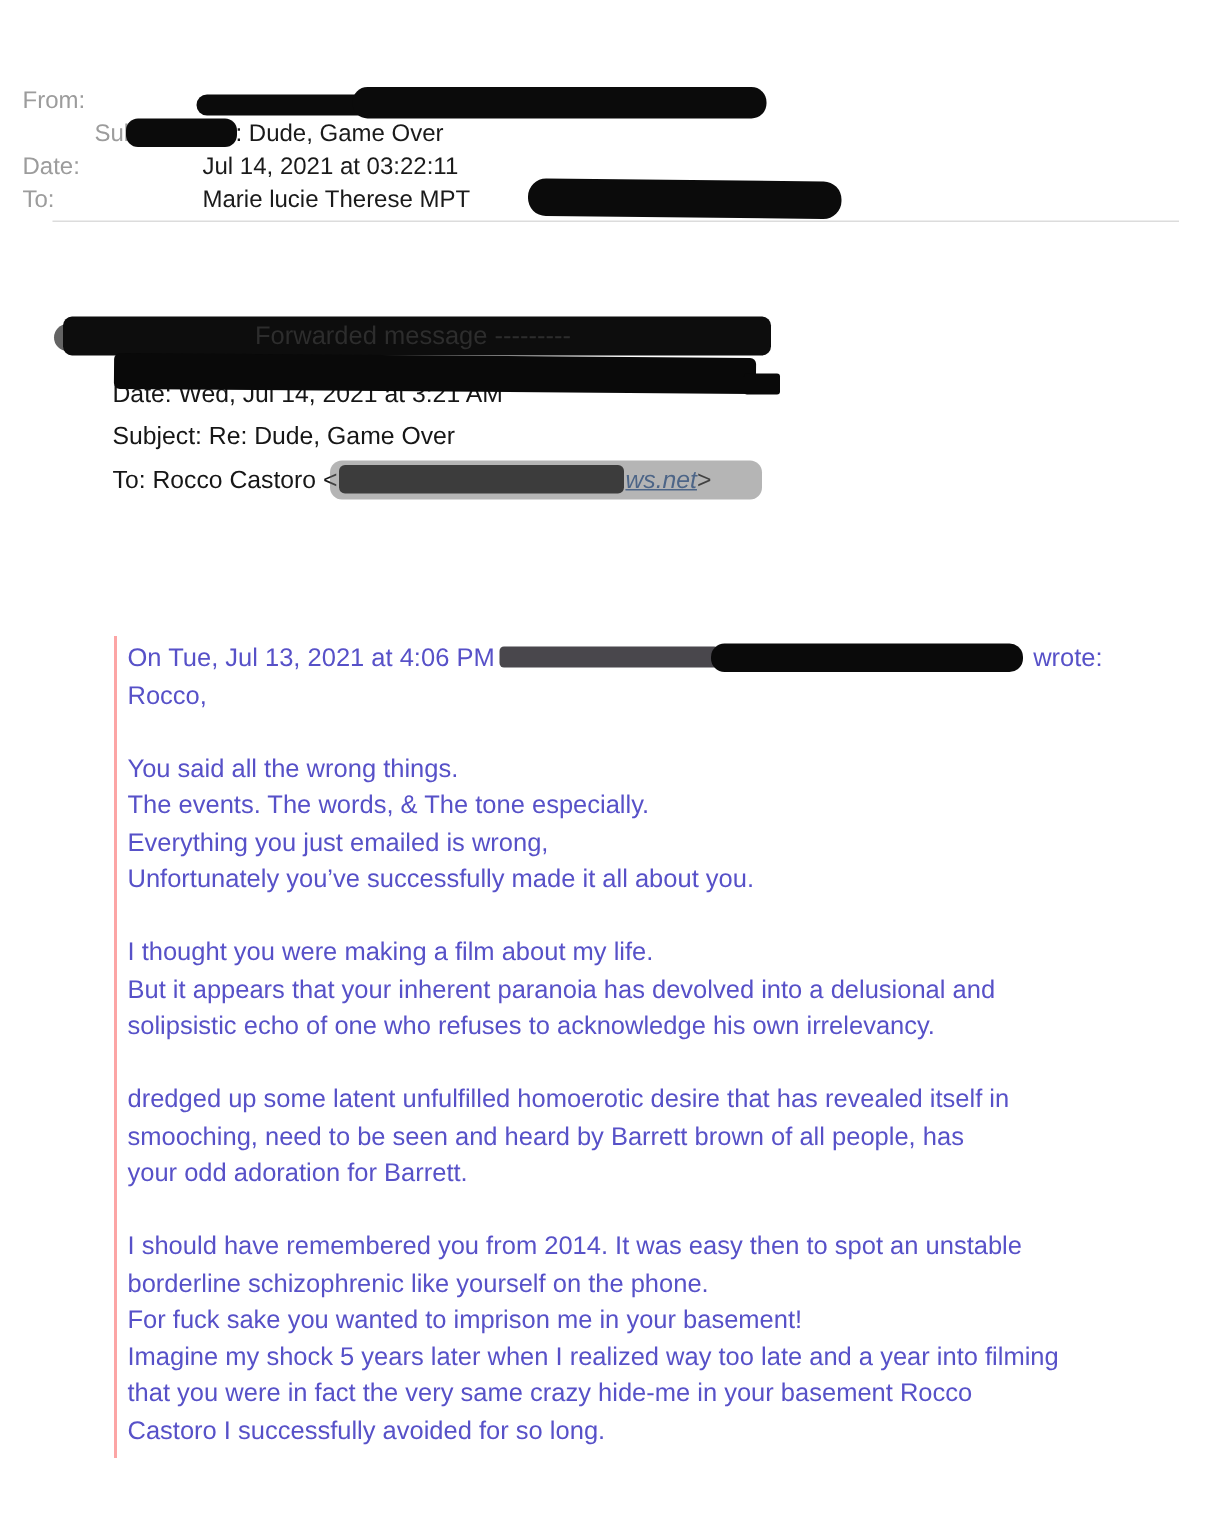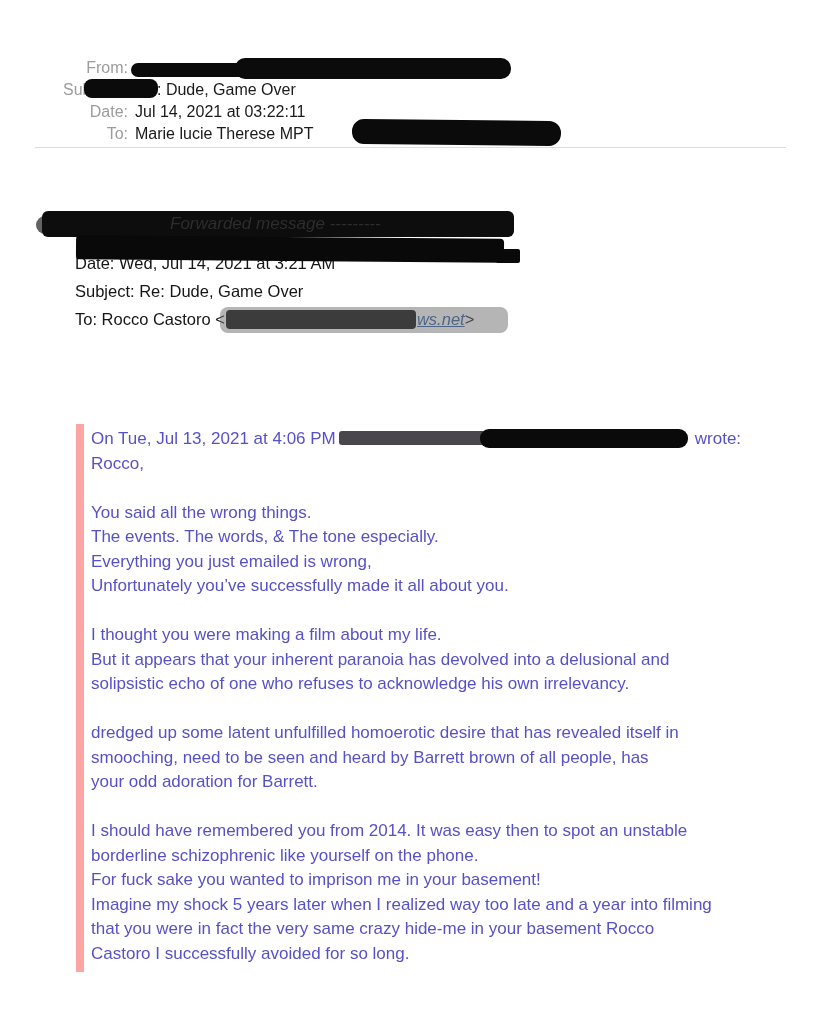--- a/index.html
+++ b/index.html
@@ -8,51 +8,51 @@
     width:819px;height:1024px;
     background:#ffffff;
     overflow:hidden;
     font-family:"Liberation Sans","DejaVu Sans",sans-serif;
     color:#1a1a1a;
   }
 
   
   .hdr{position:absolute;left:0;top:0;width:819px;height:150px;}
   .hrow{position:absolute;left:0;width:819px;height:22px;font-size:16px;line-height:22px;}
-  .hlabel{position:absolute;left:0;width:128px;text-align:right;color:#9c9c9c;}
+  .hlabel{position:absolute;left:0;width:128px;color:#9c9c9c;padding-left:15px;}
   .hlabel-partial{position:absolute;left:63px;color:#9c9c9c;}
   .hval{position:absolute;left:135px;color:#1a1a1a;white-space:nowrap;}
 
   .bar{position:absolute;background:#0b0b0b;}
   .bar-from1{left:131px;top:6px;width:118px;height:14px;border-radius:7px;}
   .bar-from2{left:235px;top:1px;width:276px;height:21px;border-radius:10px;}
   .bar-subj{left:84px;top:0px;width:74px;height:19px;border-radius:8px;}
   .bar-to{left:352px;top:-3px;width:209px;height:25px;border-radius:12px;transform:rotate(0.6deg);}
 
   .divider{position:absolute;left:35px;top:147px;width:751px;height:1px;background:#dcdcdc;}
 
   
   .fwd{position:absolute;left:0;top:0;width:819px;font-size:16.5px;}
   .fwd-graycap{position:absolute;left:36px;top:216px;width:58px;height:18px;background:#636363;border-radius:9px;z-index:3;}
-  .fwd-bar1{position:absolute;left:42px;top:211px;width:472px;height:26px;background:#0d0d0d;border-radius:6px;z-index:4;font-style:italic;}
+  .fwd-bar1{position:absolute;left:42px;top:211px;width:472px;height:26px;background:#0d0d0d;border-radius:6px;z-index:4;}
   .fwd-banner-text{position:absolute;left:128px;top:3px;color:#2d2d2d;font-size:17px;white-space:nowrap;}
   .fwd-bar2{position:absolute;left:76px;top:237px;width:428px;height:24px;background:#090909;border-radius:4px;transform:rotate(0.45deg);z-index:4;}
   .fwd-bar2b{position:absolute;left:496px;top:249px;width:24px;height:14px;background:#090909;border-radius:2px;z-index:4;}
   .fwd-line{position:absolute;left:75px;white-space:nowrap;color:#161616;z-index:2;}
   .fwd-date{top:254px;}
   .fwd-subject{top:282px;text-align:right;}
   .fwd-to{top:310px;}
   .email-redaction{display:inline-block;width:190px;height:19px;background:#0c0c0c;border-radius:4px;vertical-align:-4px;margin:0 1px;}
   .email-link{color:#2e5fa3;text-decoration:underline;cursor:pointer;font-style:italic;}
   .link-overlay{position:absolute;left:145px;top:-3px;width:288px;height:26px;background:rgba(108,108,108,0.5);border-radius:8px;z-index:5;}
 
   
   .quote{
     position:absolute;left:76px;top:424px;width:700px;
-    border-left:8px solid #fca5a5;
+    border-left:2px solid #fca5a5;
     padding:3px 0 6px 7px;
     color:#5751c8;
     font-size:17px;line-height:24.5px;
   }
   .qline{white-space:nowrap;}
   .qblank{height:24.5px;}
   .attr-line{white-space:nowrap;}
   .name-smear{display:inline-block;width:146px;height:14px;background:rgba(33,31,36,0.82);border-radius:3px;vertical-align:-1px;margin-left:3px;}
   .name-bar{display:inline-block;width:208px;height:19px;background:#0a0a0a;border-radius:9px;vertical-align:-4px;margin-left:-5px;}
   .attr-suffix{margin-left:7px;}

